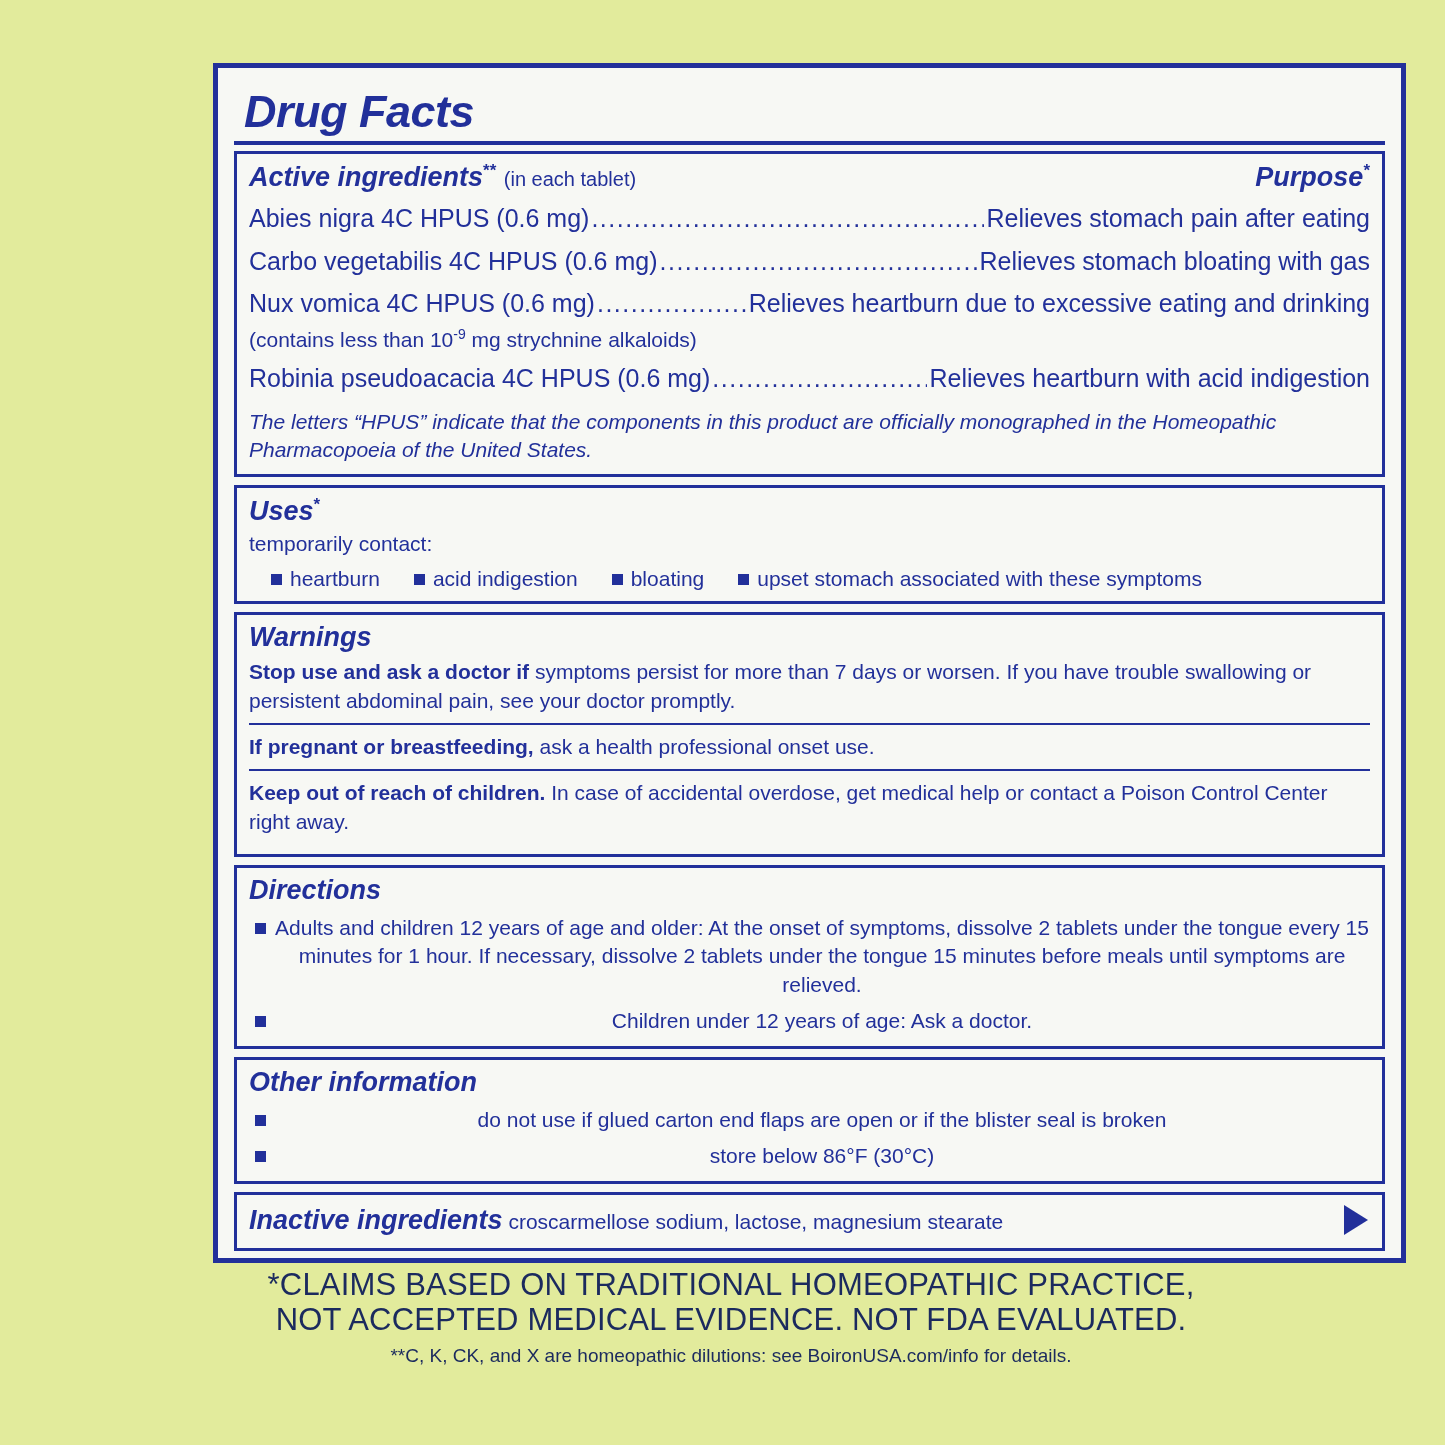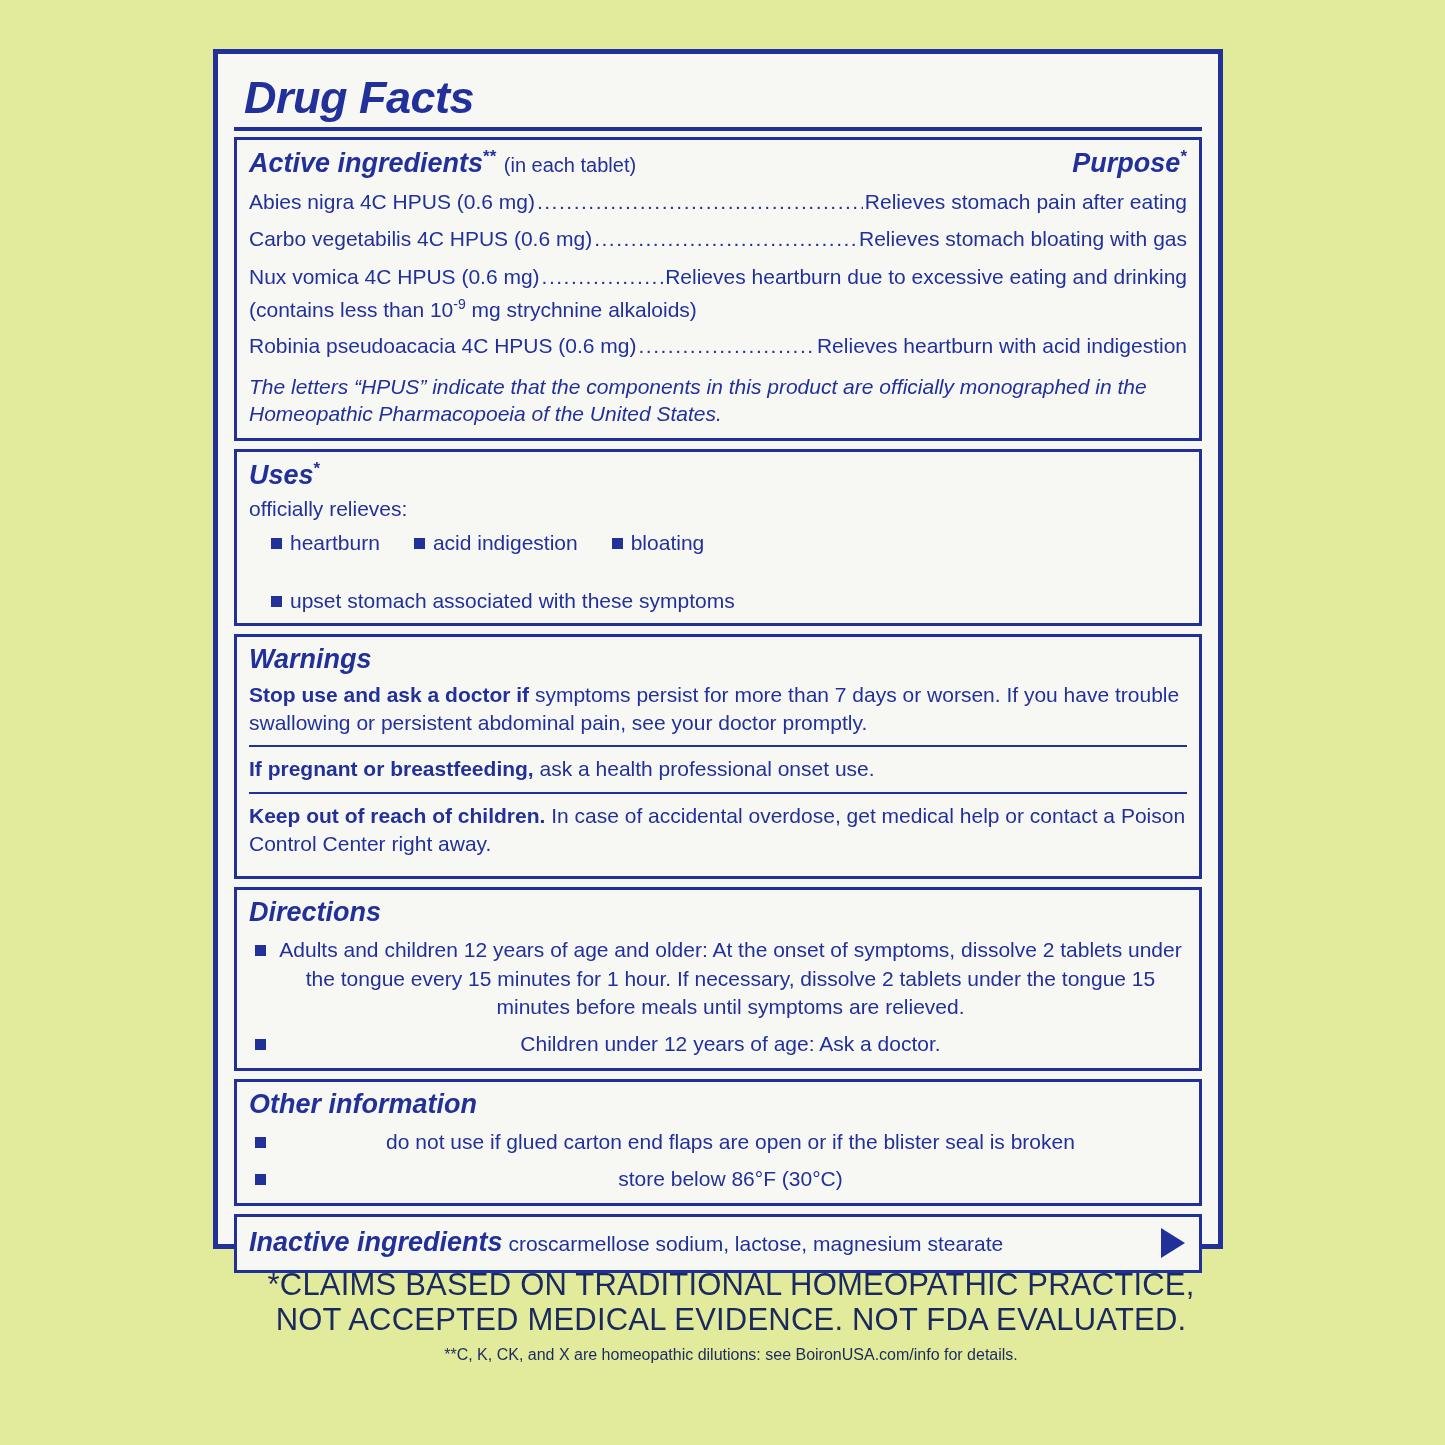--- a/index.html
+++ b/index.html
@@ -19,22 +19,22 @@
     width: 1445px;
     height: 1445px;
     background: #e2eb9c;
     box-sizing: border-box;
   }
 
   
   .label {
     position: absolute;
     left: 213px;
-    top: 49px;
-    width: 1010px;
+    top: 63px;
+    width: 1193px;
     height: 1200px;
     background: #f7f8f4;
     border: 5px solid #22309a;
     box-sizing: border-box;
     padding: 13px;
   }
 
   .inner {
     position: absolute;
     left: 0;
@@ -92,21 +92,21 @@
     font-style: normal;
   }
 
   .head-row {
     display: flex;
     justify-content: space-between;
     align-items: flex-end;
   }
 
   .ing-line {
-    font-size: 21px;
+    font-size: 25px;
     color: #22309a;
     line-height: 1.35;
     margin-top: 9px;
     display: flex;
     align-items: baseline;
     white-space: nowrap;
   }
   .ing-name { flex: 0 0 auto; }
   .dots {
     flex: 1 1 auto;
@@ -216,21 +216,21 @@
     width: 1010px;
     text-align: center;
     color: #1b2a5e;
   }
   .footer .claims {
     font-size: 31px;
     line-height: 1.12;
     letter-spacing: 0.2px;
   }
   .footer .dilutions {
-    font-size: 16px;
+    font-size: 19px;
     margin-top: 8px;
     line-height: 1.2;
   }
 </style>
 </head>
 <body>
 
 <div class="page">
 
   <div class="label">
@@ -275,21 +275,21 @@
           <span class="ing-purpose">Relieves heartburn with acid indigestion</span>
         </div>
 
         <div class="italic-note">The letters “HPUS” indicate that the components in this product are officially monographed in the Homeopathic Pharmacopoeia of the United States.</div>
       </div>
 
       <div class="section">
         <div class="sec-head">
           <span>Uses</span><span class="sup">*</span>
         </div>
-        <div class="plain">officially relieves:</div>
+        <div class="plain">temporarily contact:</div>
         <div class="bullets-row">
           <span class="bullet">
             <span class="sq"></span>
             <span>heartburn</span>
           </span>
           <span class="bullet">
             <span class="sq"></span>
             <span>acid indigestion</span>
           </span>
           <span class="bullet">

